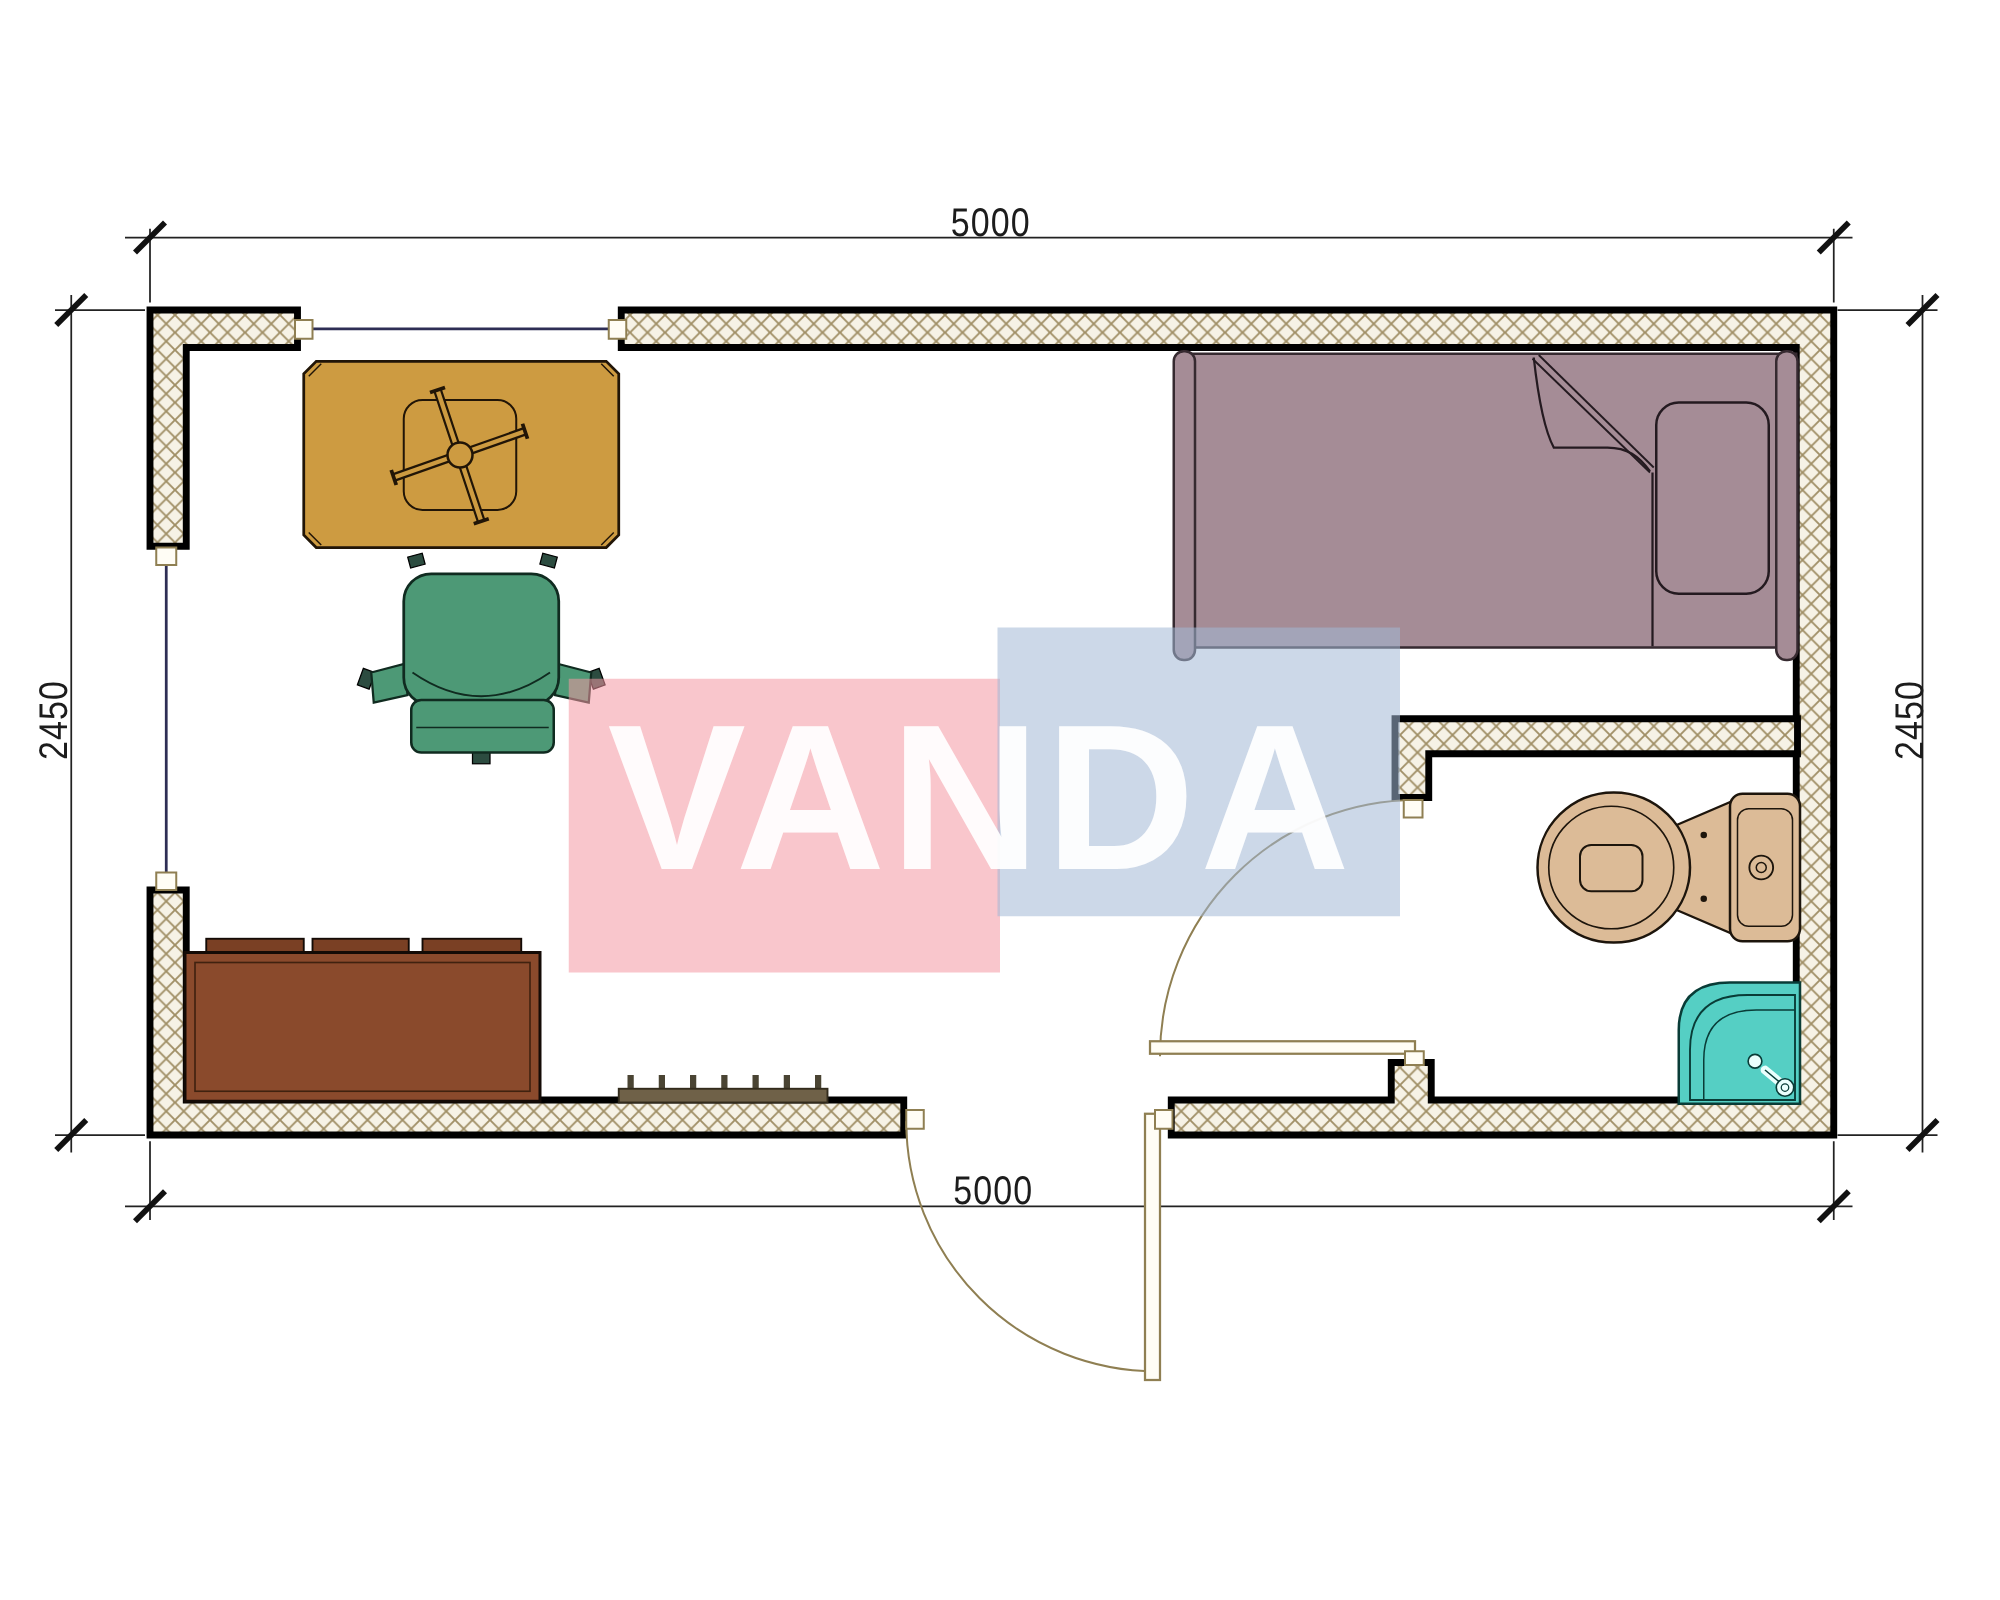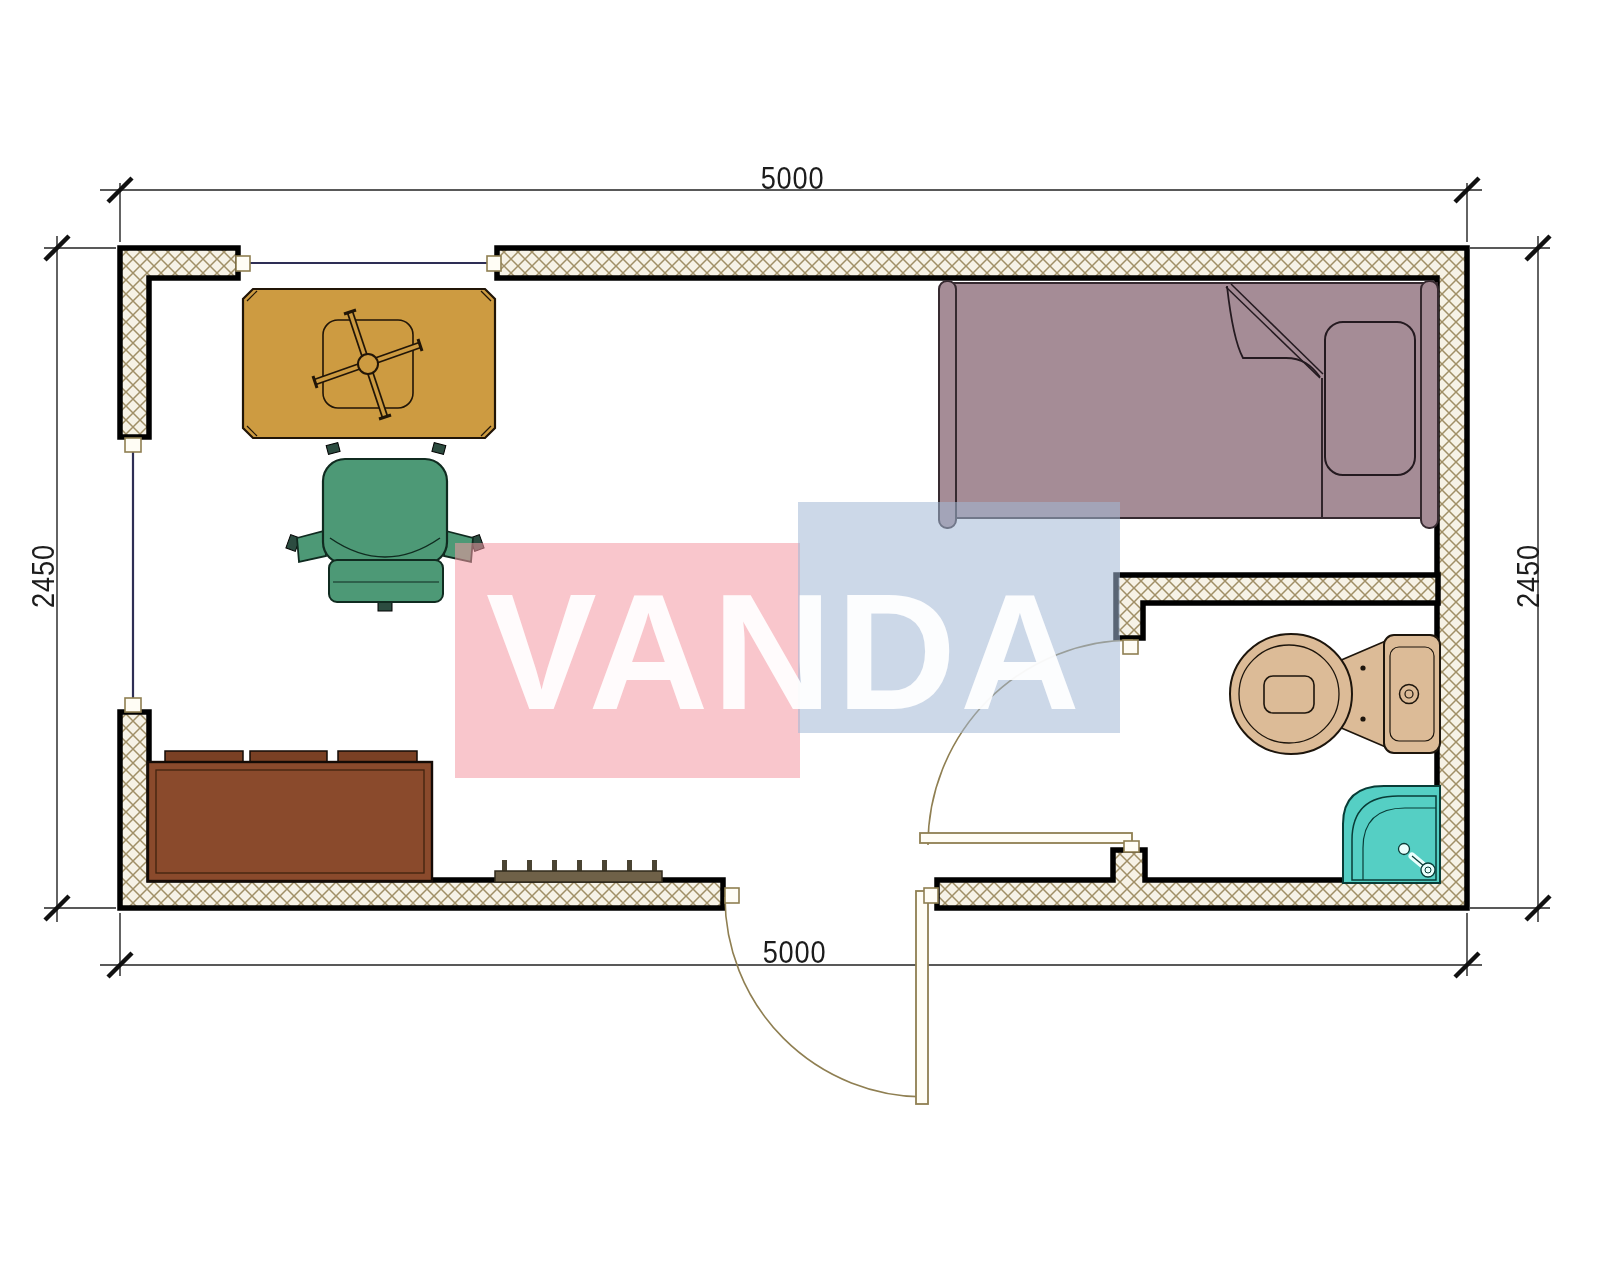--- a/index.html
+++ b/index.html
@@ -6,21 +6,21 @@
   .canvas{position:relative;width:1600px;height:1280px;background:#ffffff;overflow:hidden;
           font-family:"Liberation Sans",sans-serif;}
   .plan-svg{position:absolute;left:0;top:0;z-index:1;}
   .dim-label{position:absolute;z-index:2;font-size:32px;color:#1c1c1c;letter-spacing:1px;
              line-height:1;transform:scaleX(.85);transform-origin:center;}
   .dim-label.vert-l{transform:rotate(-90deg) scaleX(.85);}
   .dim-label.vert-r{transform:rotate(-90deg) scaleX(.85);}
   .wm-square{position:absolute;z-index:3;}
   #wm-pink{left:455px;top:543px;width:345px;height:235px;background:rgba(244,151,162,0.55);}
   #wm-blue{left:798px;top:502px;width:322px;height:231px;background:rgba(162,184,213,0.55);}
-  .wm-text{position:absolute;z-index:4;left:486px;top:569px;font-size:166px;font-weight:bold;
+  .wm-text{position:absolute;z-index:4;left:486px;top:556px;font-size:166px;font-weight:bold;
            line-height:1;letter-spacing:4px;color:rgba(255,255,255,0.93);}
 </style>
 </head>
 <body>
 
 <div class="canvas">
 
   <svg class="plan-svg" width="1600" height="1280" viewBox="0 0 1600 1280">
     <defs>
       <pattern id="hatch" width="14" height="14" patternUnits="userSpaceOnUse">

